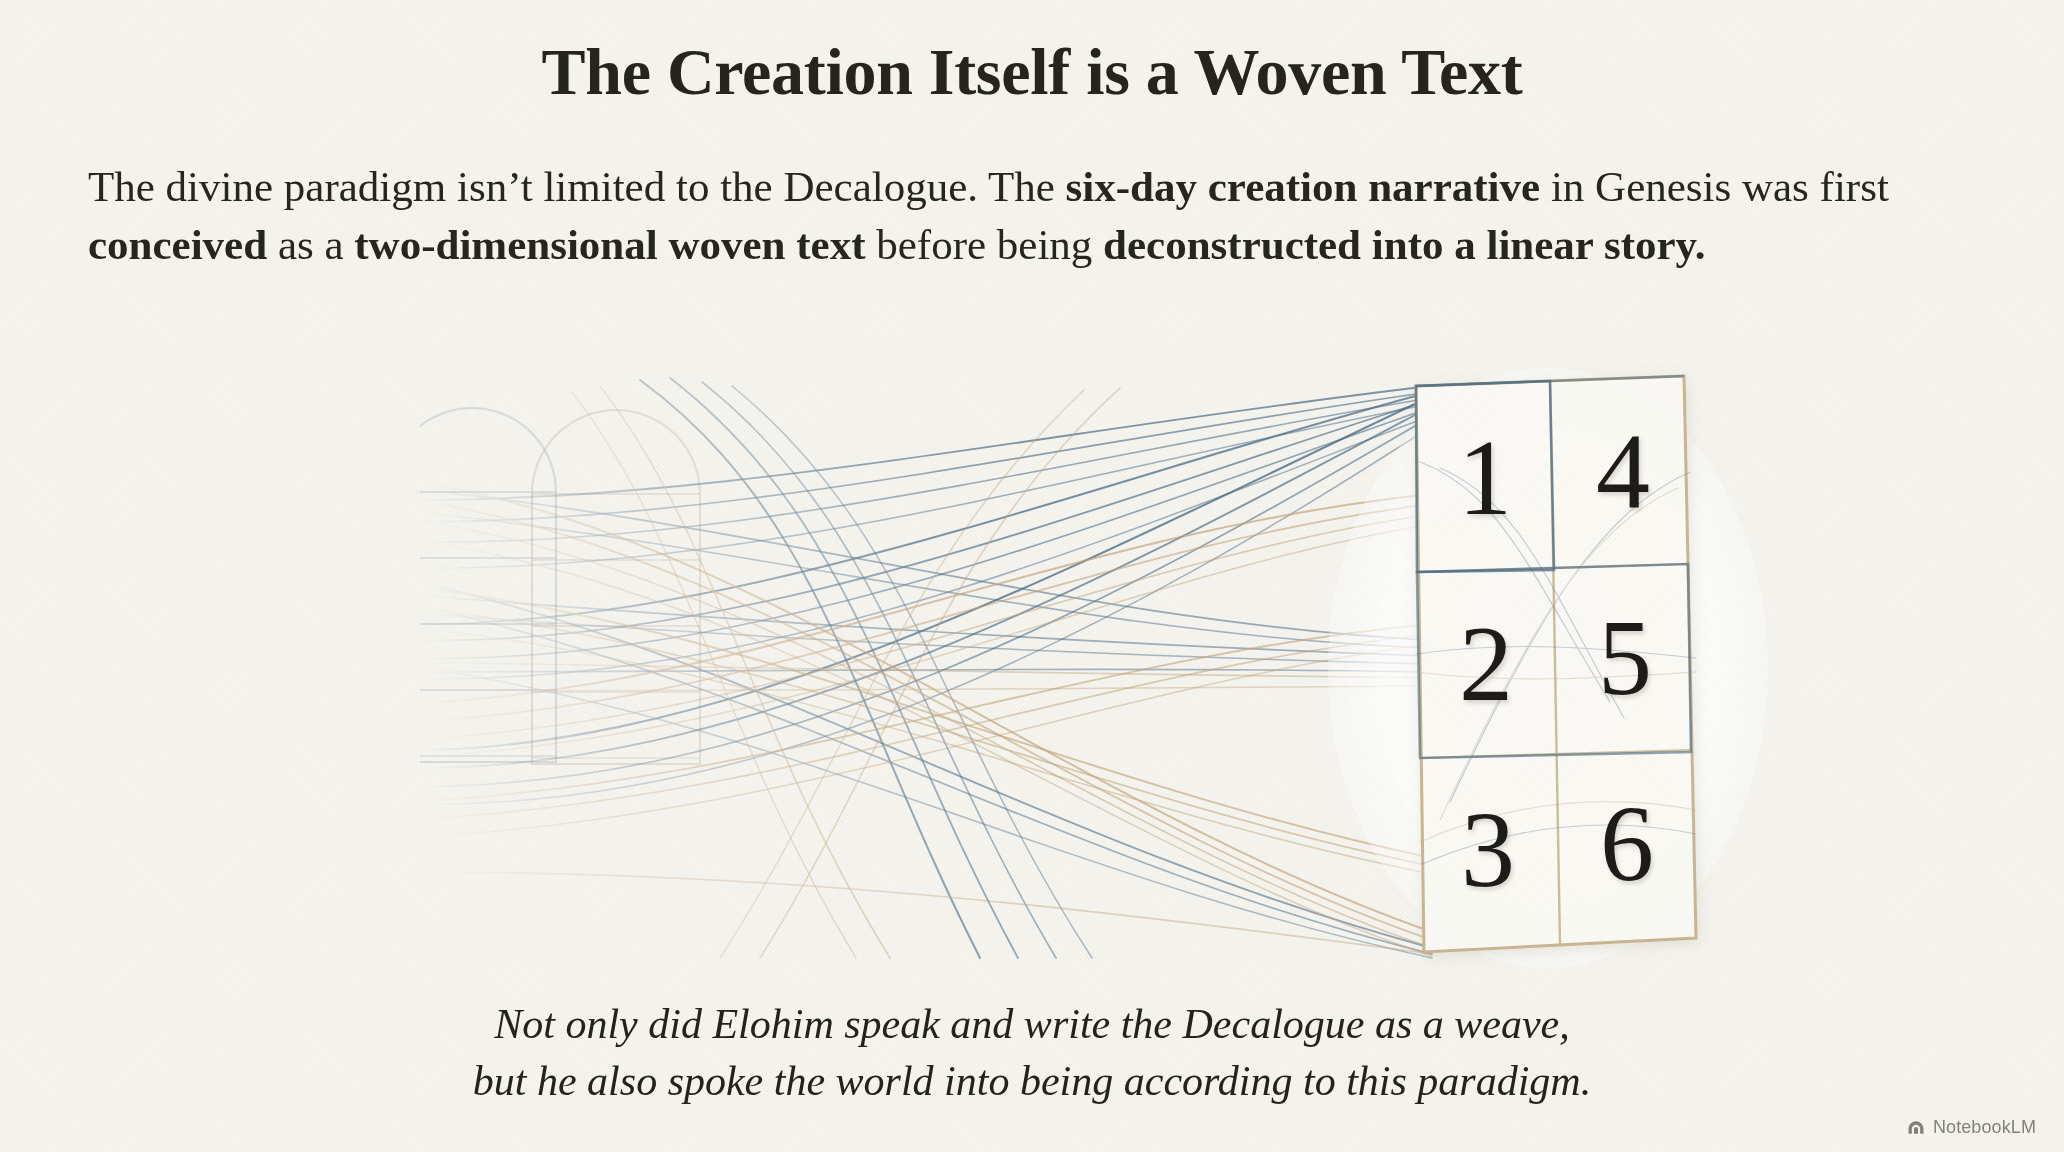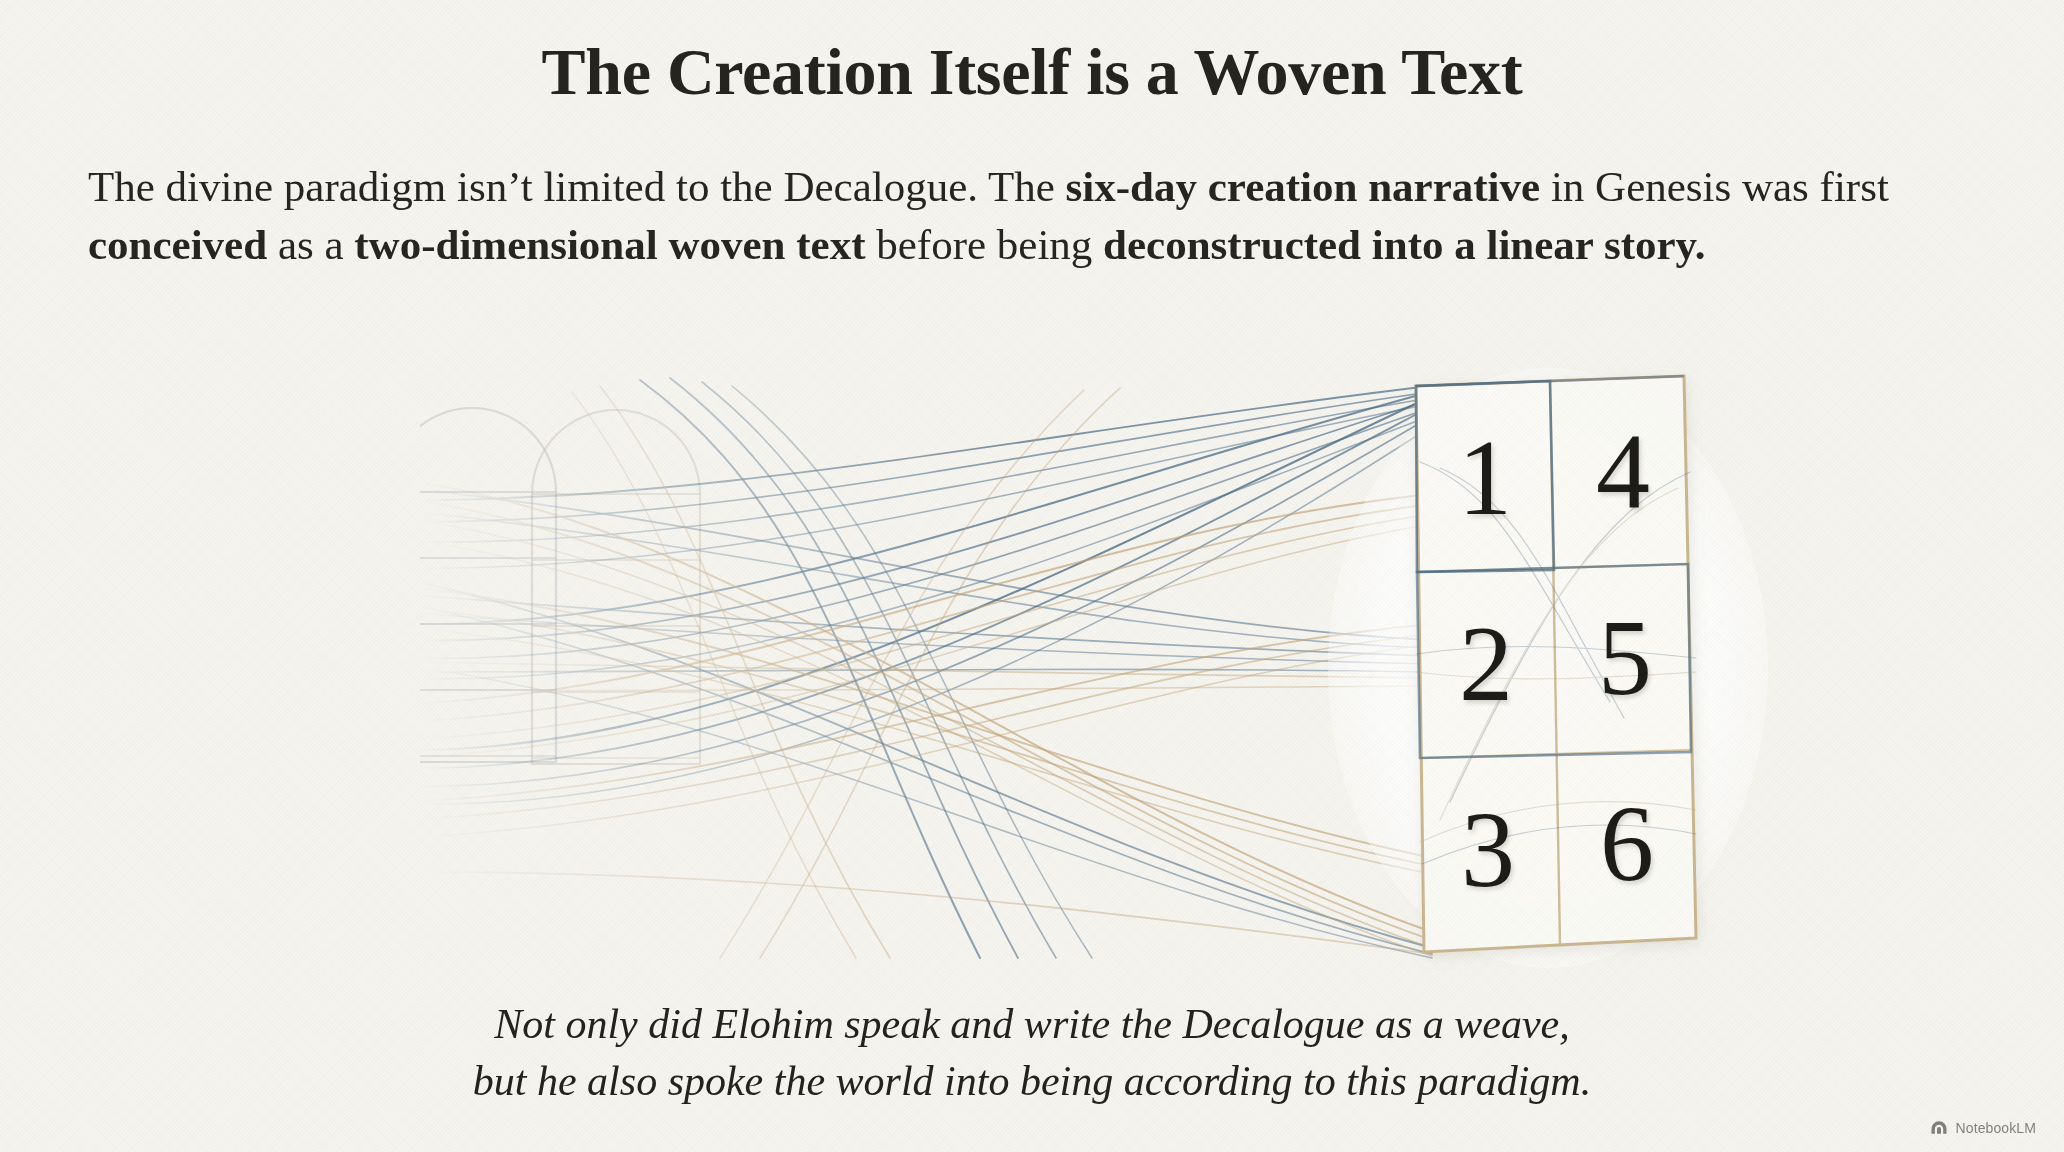--- a/index.html
+++ b/index.html
@@ -119,21 +119,21 @@
     right: 28px;
     bottom: 14px;
     display: flex;
     align-items: center;
     gap: 7px;
     opacity: 0.62;
     z-index: 70;
   }
   .watermark .wm-label {
     font-family: "Liberation Sans", "DejaVu Sans", sans-serif;
-    font-size: 14px;
+    font-size: 18px;
     letter-spacing: 0.1px;
     color: #3b3a34;
   }
   .watermark .wm-logo {
     width: 20px;
     height: 20px;
     display: block;
   }
 </style>
 </head>

